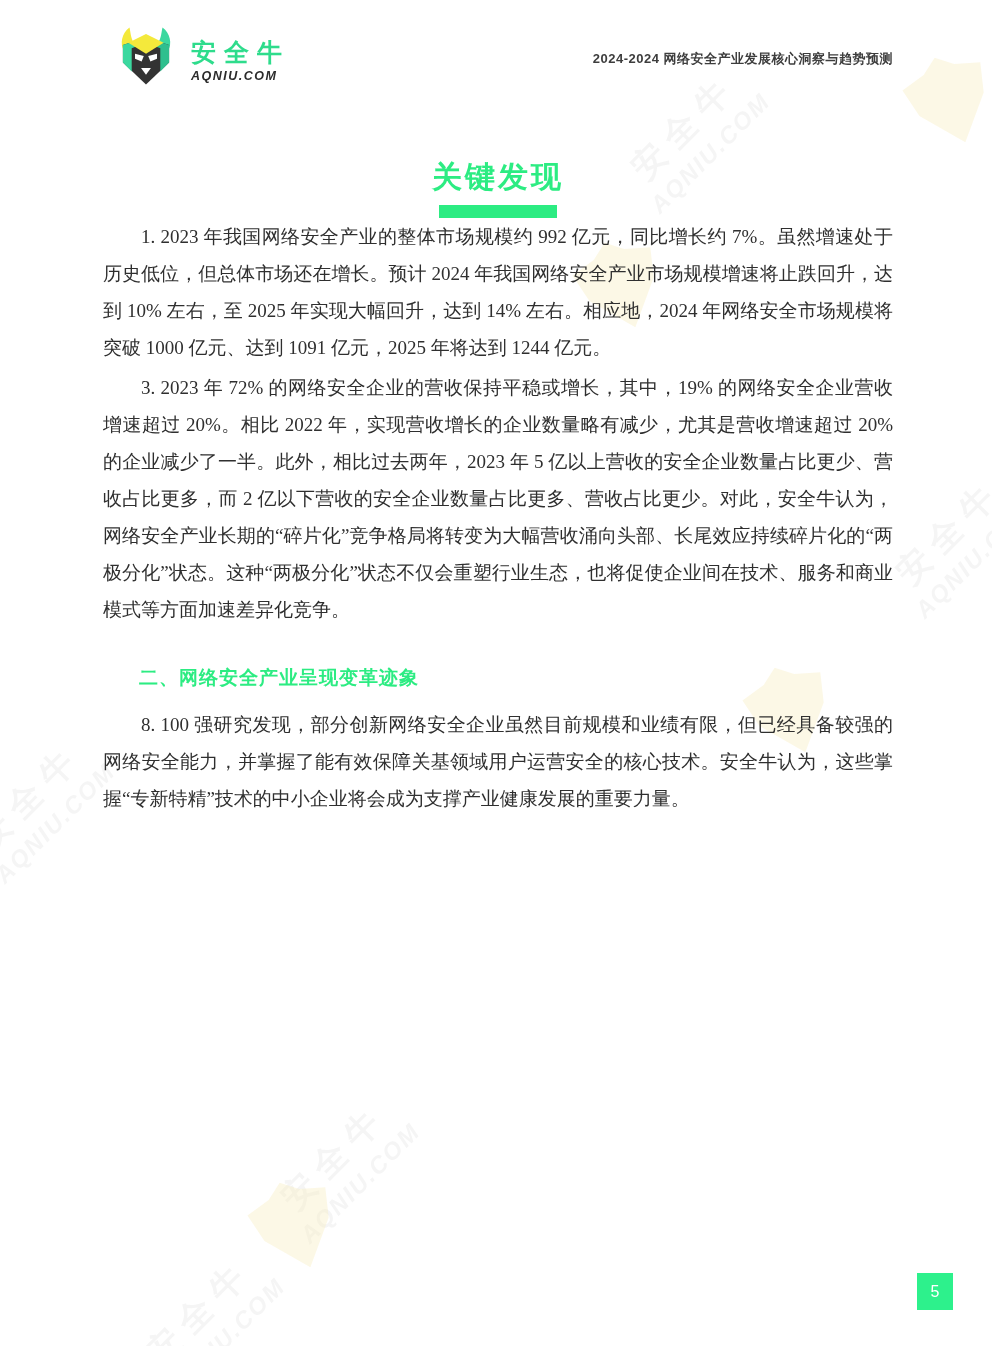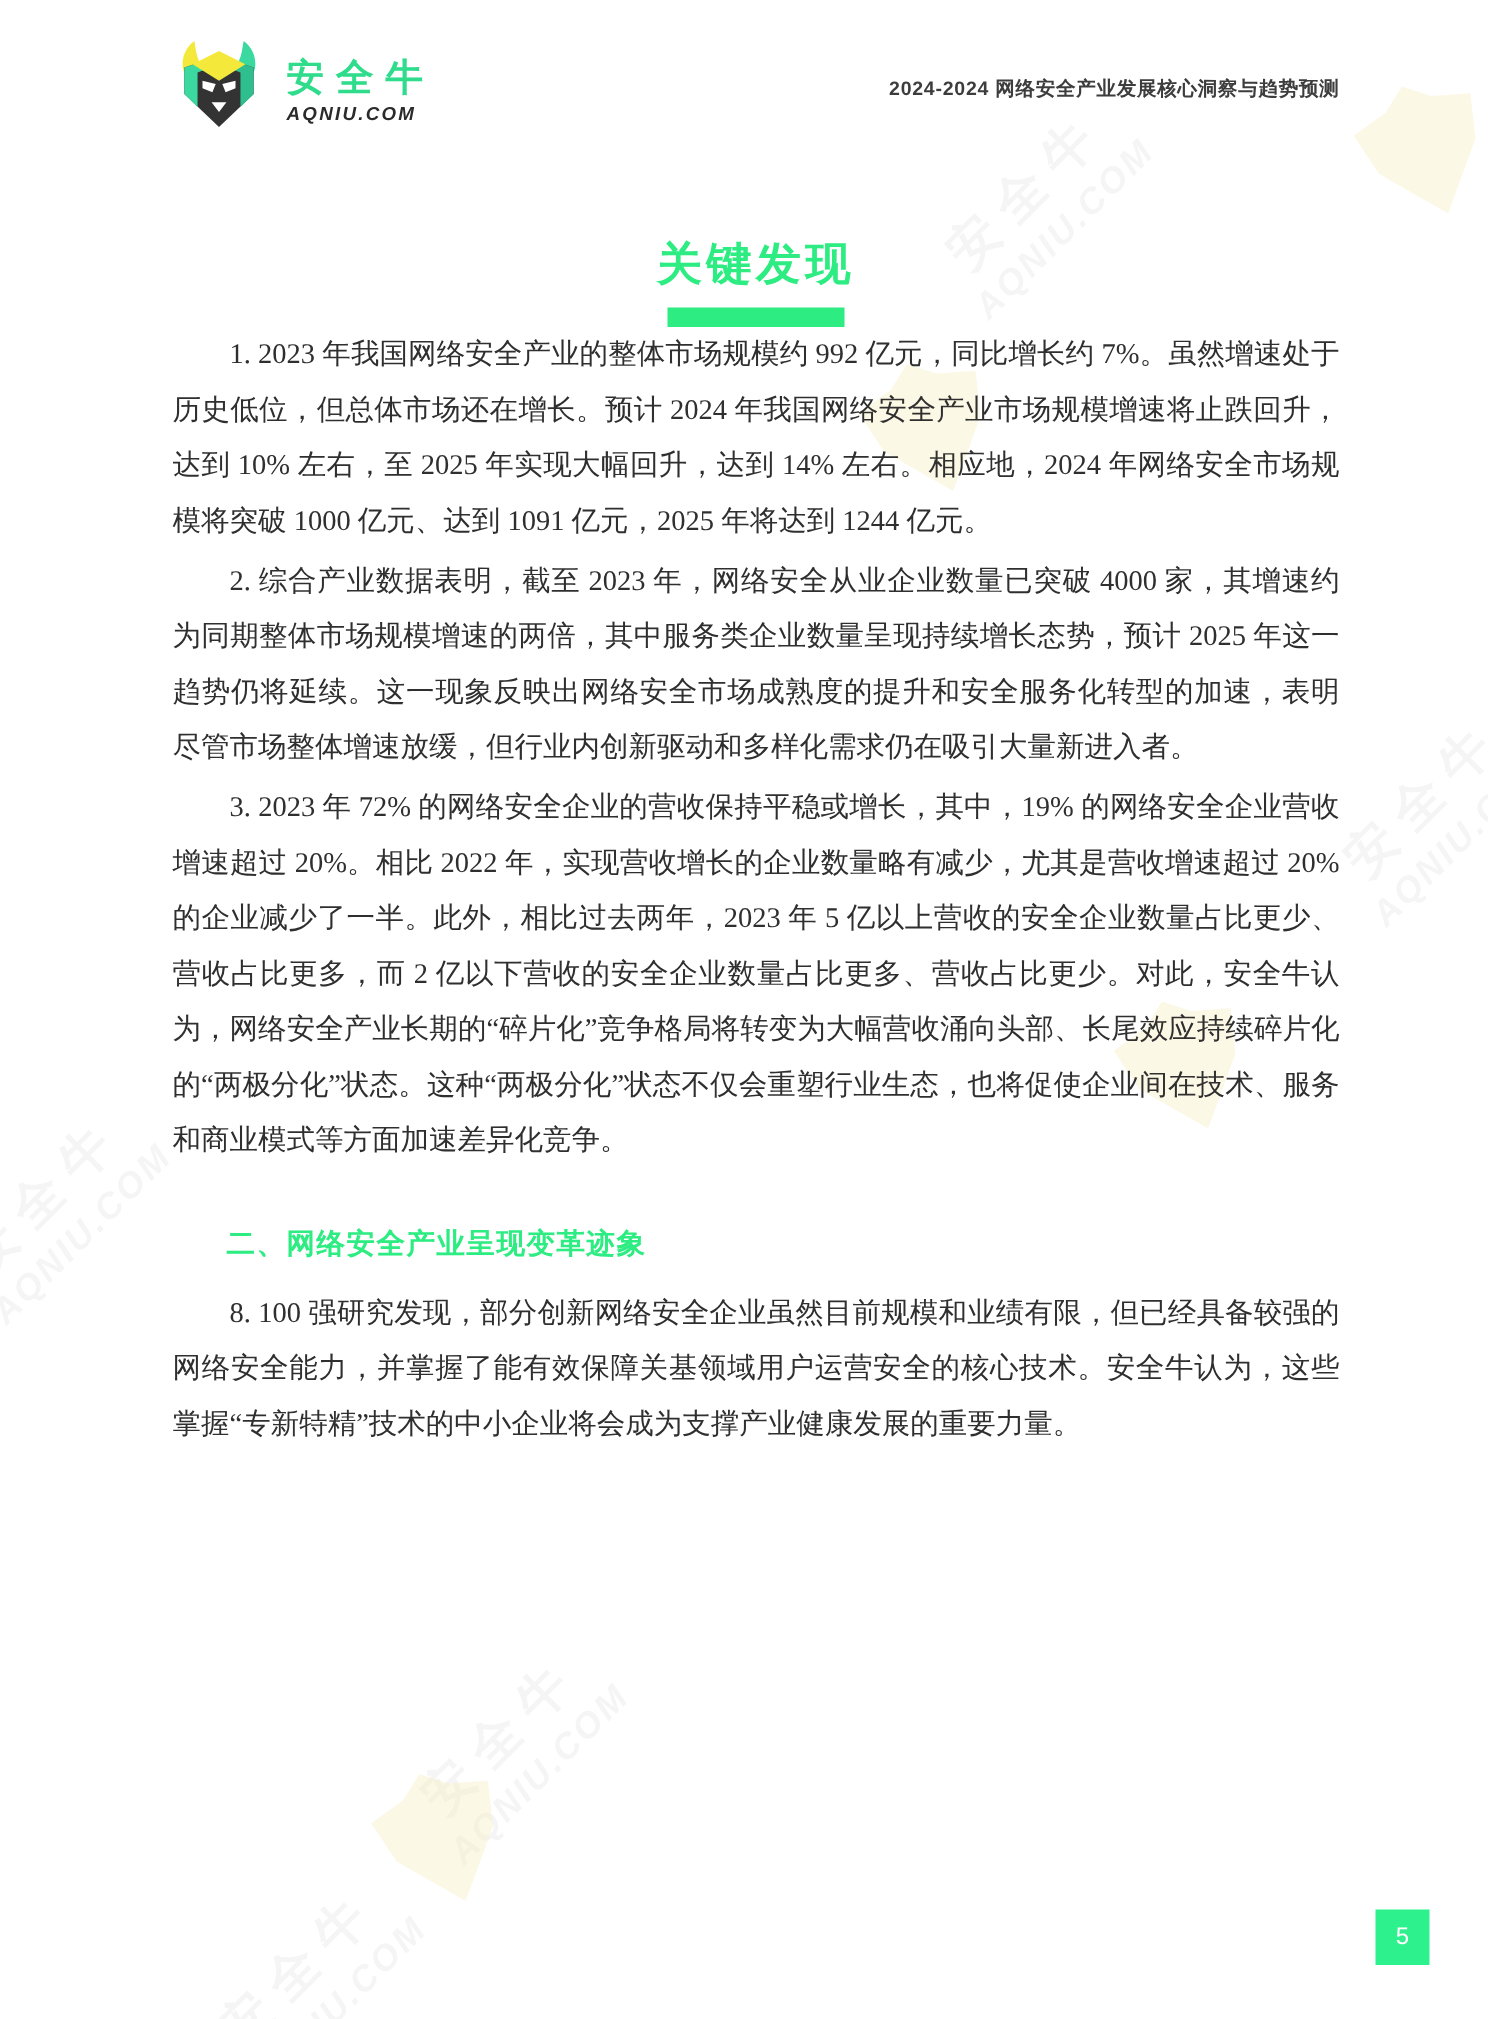--- a/index.html
+++ b/index.html
@@ -49,21 +49,21 @@
     color:#2b2b2b; font-size:12.5px; font-weight:bold; font-style:italic;
     letter-spacing:1.5px; margin-top:3px;
   }
   .doc-title {
     position:absolute; right:99px; top:50px;
     font-family:"Liberation Sans", sans-serif;
     font-size:13px; font-weight:600; color:#3d3d3d; letter-spacing:0.5px;text-align:right;
   }
 
   
-  .content { position:relative; z-index:1; padding:158px 99px 0 103px;margin-left:12px; }
+  .content { position:relative; z-index:1; padding:158px 99px 0 103px; }
   .title-block { text-align:center; }
   .page-title {
     display:inline-block;
     font-family:"Liberation Sans", sans-serif;
     font-size:30px; font-weight:bold; color:#2cec82; letter-spacing:3px;
     line-height:1.25;
   }
   .title-bar { width:118px; height:13px; background:#2cec82; margin:9px auto 0 auto; }
 
   .sec-heading {
@@ -146,21 +146,20 @@
     <div class="doc-title">2024-2024 网络安全产业发展核心洞察与趋势预测</div>
   </div>
 
   <div class="content">
     <div class="title-block">
       <div class="page-title">关键发现</div>
       <div class="title-bar"></div>
     </div>
 
     <p class="para">1.  2023 年我国网络安全产业的整体市场规模约 992 亿元，同比增长约 7%。虽然增速处于历史低位，但总体市场还在增长。预计 2024 年我国网络安全产业市场规模增速将止跌回升，达到 10% 左右，至 2025 年实现大幅回升，达到 14% 左右。相应地，2024 年网络安全市场规模将突破 1000 亿元、达到 1091 亿元，2025 年将达到 1244 亿元。</p>
-    <p class="para">2.  综合产业数据表明，截至 2023 年，网络安全从业企业数量已突破 4000 家，其增速约为同期整体市场规模增速的两倍，其中服务类企业数量呈现持续增长态势，预计 2025 年这一趋势仍将延续。这一现象反映出网络安全市场成熟度的提升和安全服务化转型的加速，表明尽管市场整体增速放缓，但行业内创新驱动和多样化需求仍在吸引大量新进入者。</p>
     <p class="para">3.  2023 年 72% 的网络安全企业的营收保持平稳或增长，其中，19% 的网络安全企业营收增速超过 20%。相比 2022 年，实现营收增长的企业数量略有减少，尤其是营收增速超过 20% 的企业减少了一半。此外，相比过去两年，2023 年 5 亿以上营收的安全企业数量占比更少、营收占比更多，而 2 亿以下营收的安全企业数量占比更多、营收占比更少。对此，安全牛认为，网络安全产业长期的“碎片化”竞争格局将转变为大幅营收涌向头部、长尾效应持续碎片化的“两极分化”状态。这种“两极分化”状态不仅会重塑行业生态，也将促使企业间在技术、服务和商业模式等方面加速差异化竞争。</p>
 
     <h2 class="sec-heading">二、网络安全产业呈现变革迹象</h2>
     <p class="para">8.  100 强研究发现，部分创新网络安全企业虽然目前规模和业绩有限，但已经具备较强的网络安全能力，并掌握了能有效保障关基领域用户运营安全的核心技术。安全牛认为，这些掌握“专新特精”技术的中小企业将会成为支撑产业健康发展的重要力量。</p>
   </div>
 
   <div class="page-num">5</div>
 
 </div>
 

